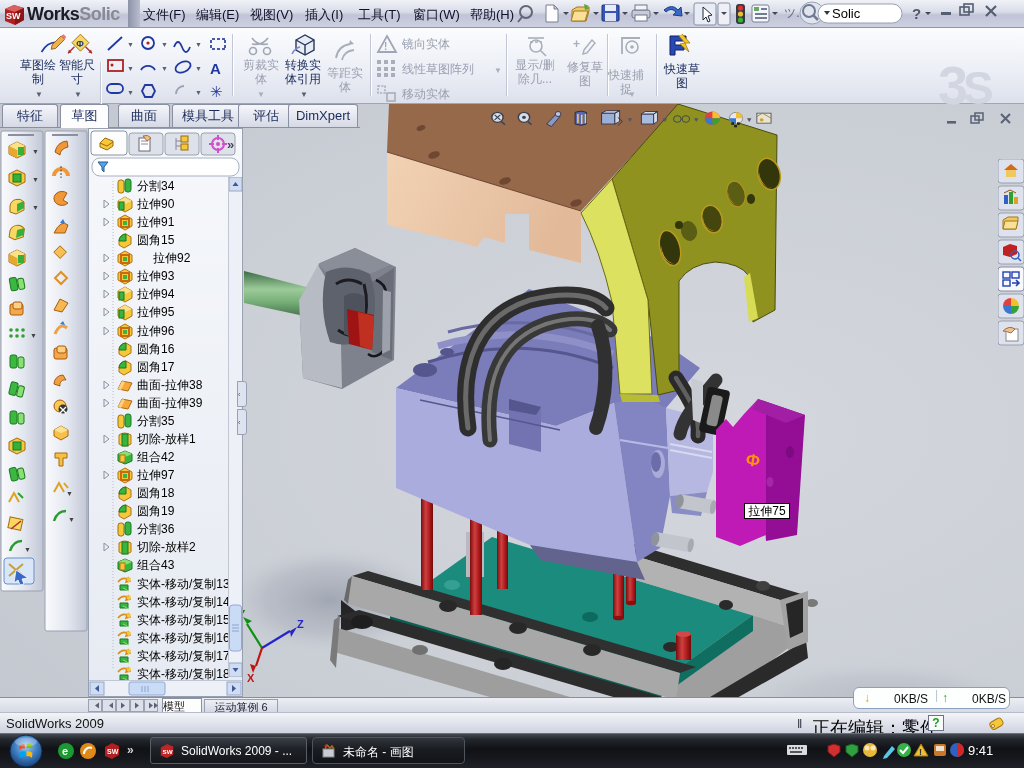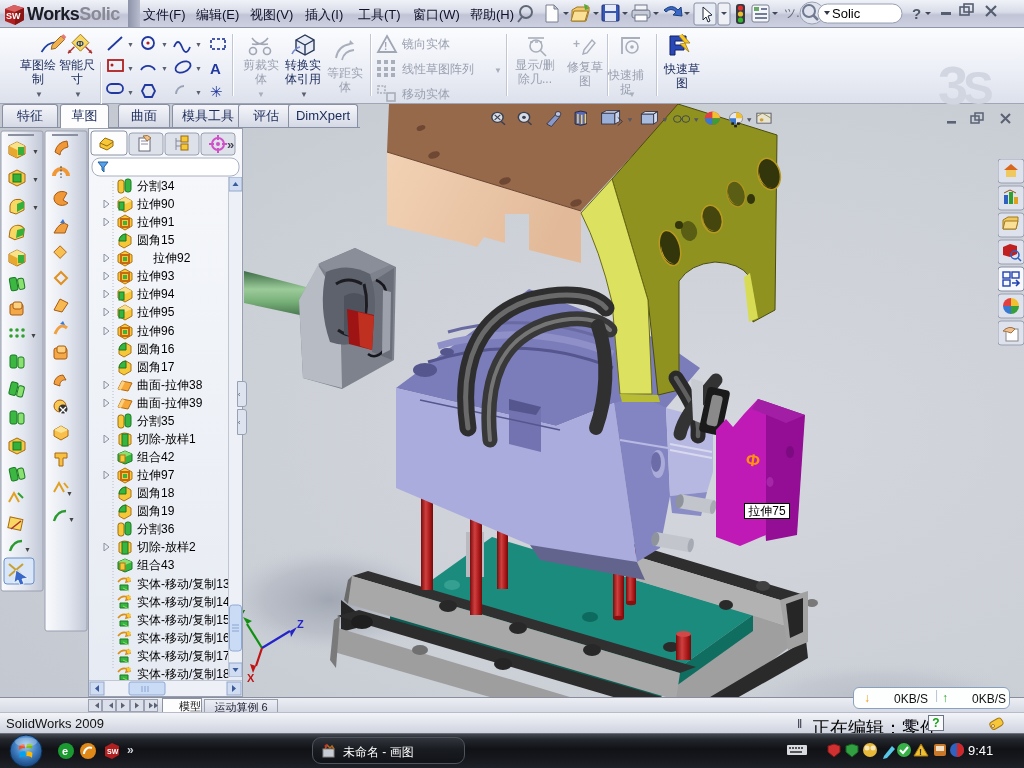--- a/index.html
+++ b/index.html
@@ -985,21 +985,21 @@
         <rect x="56.5" y="0.5" width="13" height="12"></rect>
     </g>
     <g fill="#5a6274">
       <path d="M5,3.5 v6 M11,3.5 l-4,3 4,3 z"></path>
       <path d="M25,3.5 l-4,3 4,3 z"></path>
       <path d="M33,3.5 l4,3 -4,3 z"></path>
       <path d="M47,3.5 l4,3 -4,3 z M52,3.5 v6"></path>
       <path d="M61,3.5 l4,3 -4,3 z M66,3.5 l4,3 -4,3 z"></path>
     </g>
   </svg>
-  <div class="abs" style="left:162px;top:0;width:40px;height:14px;background:#fdfdfe;border:1px solid #8a92a4;border-bottom:none;font-size:11px;text-align:right;color:#111">模型</div>
+  <div class="abs" style="left:162px;top:0;width:40px;height:14px;background:#fdfdfe;border:1px solid #8a92a4;border-bottom:none;font-size:11px;text-align:left;color:#111">模型</div>
   <div class="abs" style="left:204px;top:1px;width:74px;height:13px;background:linear-gradient(#eef0f6,#d4d8e4);border:1px solid #98a0b0;border-bottom:none;font-size:11px;text-align:center;color:#223">运动算例 6</div>
 </div>
 
 <div class="abs" style="left:853px;top:687px;width:157px;height:22px;background:#fdfefe;border:1px solid #8aa0c0;border-radius:6px;z-index:9;font-size:12px;color:#111">
   <span class="abs" style="left:10px;top:3px;color:#e8a010;font-weight:bold">↓</span>
   <span class="abs" style="left:40px;top:4px">0KB/S</span>
   <span class="abs" style="left:81px;top:0;color:#b8c4d4">|</span>
   <span class="abs" style="left:88px;top:3px;color:#28a828;font-weight:bold">↑</span>
   <span class="abs" style="left:118px;top:4px">0KB/S</span>
 </div>
@@ -1035,21 +1035,28 @@
     <circle cx="9" cy="9" r="8" fill="#1a9a30"></circle>
       <text x="5" y="13" font-size="11" fill="#fff" font-weight="bold">e</text>
     <circle cx="31" cy="9" r="8" fill="#e08818"></circle>
       <path d="M27,12 a6,6 0 0 1 8,-6" stroke="#fff" stroke-width="2" fill="none"></path>
     <g transform="translate(46,0)">
         <polygon points="2,5 9,1 16,4 16,13 9,17 2,14" fill="#b02020"></polygon>
         <text x="4" y="12" font-size="7" fill="#fff" font-weight="bold">SW</text>
       </g>
     <text x="70" y="12" font-size="12" fill="#cfd4dc" font-weight="bold">»</text>
   </svg>
-  <div class="abs" style="left:312px;top:4px;width:153px;height:27px;background:linear-gradient(#31353c,#191c21 45%,#111318);border:1px solid #4e545e;border-radius:9px">
+  <div class="abs" style="left:150px;top:4px;width:157px;height:27px;background:linear-gradient(#3a3f47,#1e2127 45%,#14161b);border:1px solid #585e68;border-radius:3px">
+    <svg class="abs" style="left:8px;top:5px" width="16" height="16" viewBox="0 0 18 18">
+        <polygon points="2,5 9,1 16,4 16,13 9,17 2,14" fill="#c02424"></polygon>
+        <text x="4" y="12" font-size="7" fill="#fff" font-weight="bold">SW</text>
+      </svg>
+    <div class="abs white" style="left:30px;top:6px;font-size:12px">SolidWorks 2009 - ...</div>
+  </div>
+  <div class="abs" style="left:312px;top:4px;width:153px;height:27px;background:linear-gradient(#31353c,#191c21 45%,#111318);border:1px solid #4e545e;border-radius:4px">
     <svg class="abs" style="left:8px;top:5px" width="16" height="16" viewBox="0 0 16 16">
         <rect x="2" y="6" width="11" height="8" fill="#c8ccd4" stroke="#888"></rect>
         <path d="M4,6 l2,-4 3,3 2,-2 2,3" stroke="#b06a20" fill="none" stroke-width="1.5"></path>
         <circle cx="5" cy="3" r="1.5" fill="#d03030"></circle>
       </svg>
     <div class="abs white" style="left:30px;top:6px;font-size:12px">未命名 - 画图</div>
   </div>
   <svg class="abs" style="left:786px;top:10px" width="24" height="14" viewBox="0 0 24 14">
     <rect x="1" y="2" width="20" height="10" rx="1" fill="#d8dce2"></rect>
     <g fill="#555">

